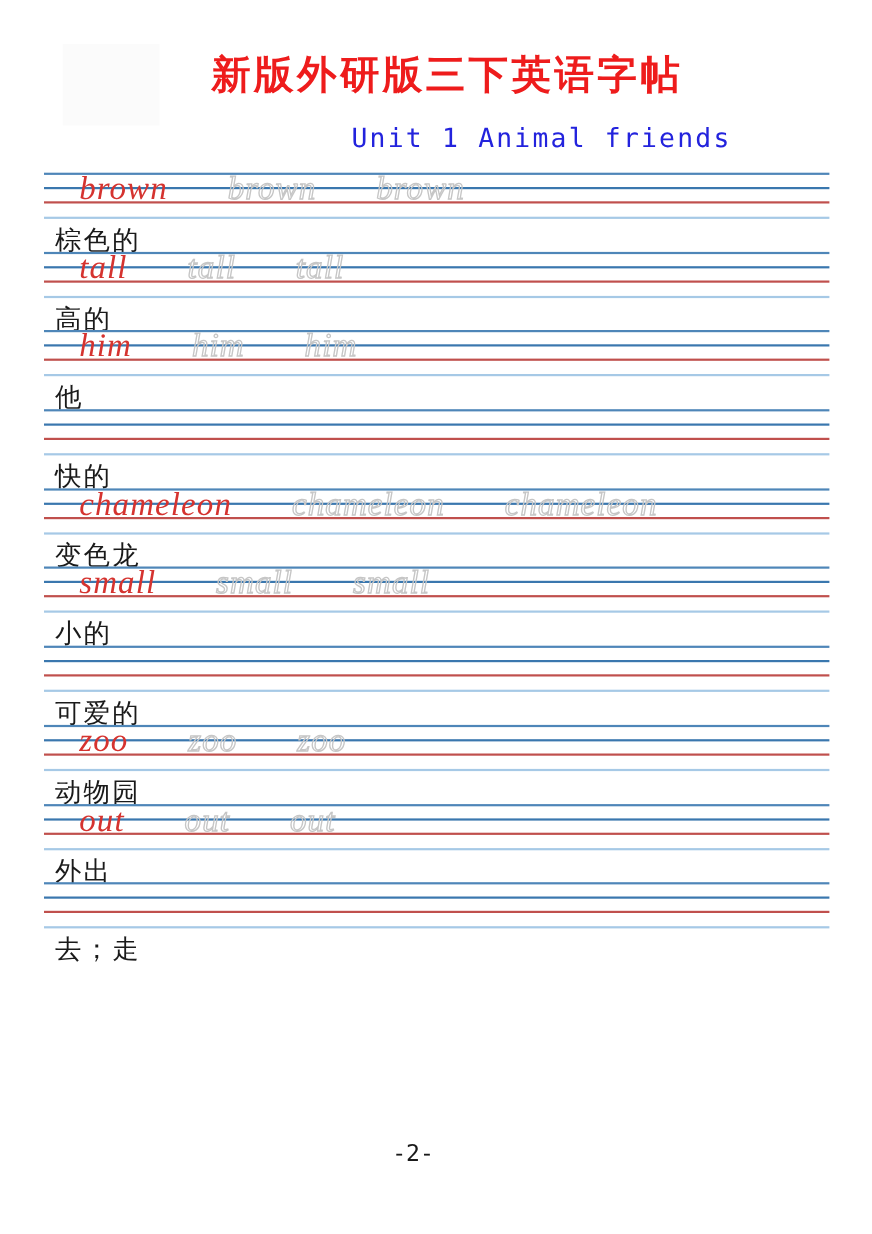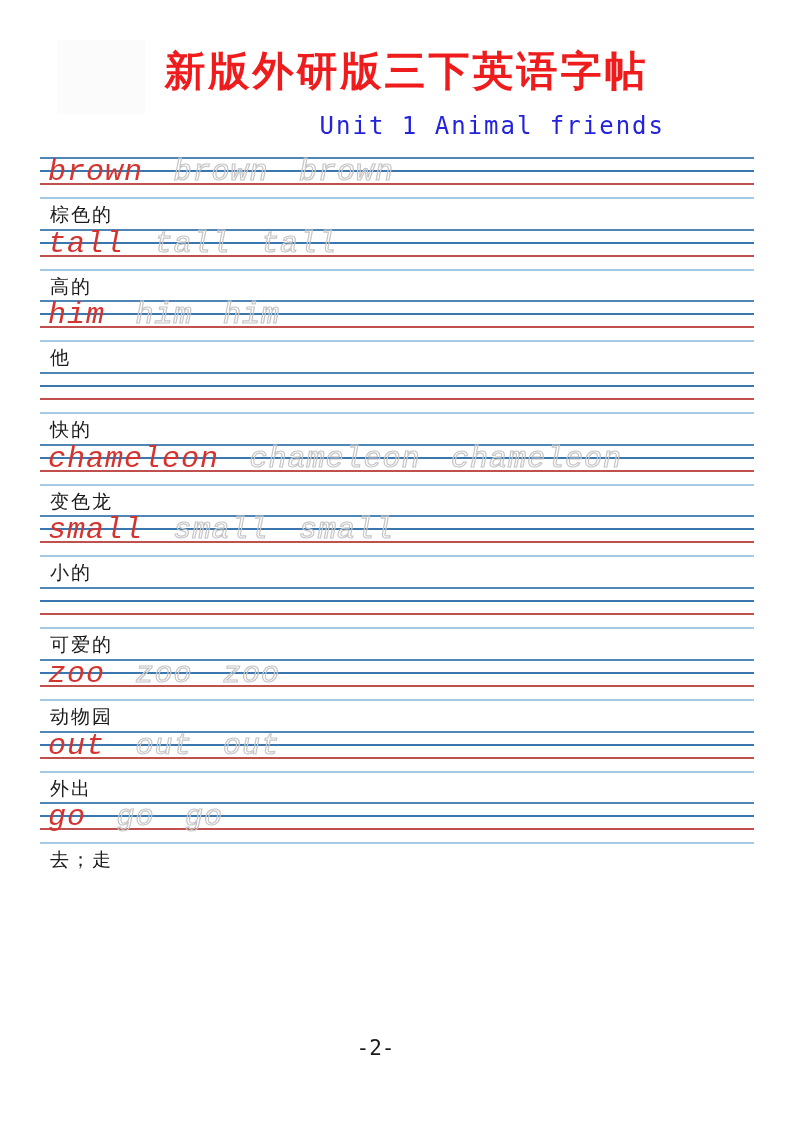--- a/index.html
+++ b/index.html
@@ -18,21 +18,21 @@
     background: #fbfbfb;
   }
   .title {
     position: absolute;
     top: 44px; left: 0; width: 100%;
     box-sizing: border-box;
     padding-left: 20px;
     text-align: center;
     font-family: "DejaVu Serif", "Liberation Serif", serif;
     font-weight: bold;
-    font-size: 41px;
+    font-size: 36px;
     letter-spacing: 3px;
     color: var(--title-red, #ee1c1c);
     white-space: nowrap;
   }
   .subtitle {
     position: absolute;
     top: 112px; right: 128px;
     font-family: "DejaVu Sans Mono", "Liberation Mono", monospace;
     font-size: 24px;
     letter-spacing: 2px;
@@ -57,40 +57,41 @@
   .l3 { top: 26px; background: var(--line-red, #c0504d); }
   .l4 { top: 40px; background: var(--line-blue-light, #a6c9e6); }
   .words {
     position: absolute;
     top: 0; left: 8px;
     line-height: 30px;
     white-space: nowrap;
   }
   .word {
     display: inline-block;
-    font-family: Liberation Mono, monospace;
+    font-family: Liberation Serif, serif;
     font-style: italic;
     font-size: 30px;
     line-height: 30px;
     letter-spacing: 1px;
     margin-right: 26px;
+    margin-left: 24px;
   }
   .word.red { color: var(--word-red, #d5332f); }
   .word.trace {
     color: #d2d2d2;
     -webkit-text-stroke: 1.2px var(--trace-gray, #c6c6c6);
   }
   @supports ((-webkit-text-stroke: 1px red)) {
     .word.trace { color: transparent; }
   }
   .cn {
     position: absolute;
     top: 45px; left: 10px;
     font-family: Liberation Sans, sans-serif;
-    font-size: 19px;
+    font-size: 24px;
     color: var(--text-black, #1a1a1a);
     letter-spacing: 2px;
     white-space: nowrap;
     text-align: right;
   }
   .footer {
     position: absolute;
     top: 1036px; left: 0; width: 100%;
     box-sizing: border-box;
     padding-right: 42px;
@@ -219,23 +220,18 @@
       <span class="word trace">out</span>
     </div>
     <div class="cn">外出</div>
   </div>
 
   <div class="word-row">
     <div class="gl l1"></div>
     <div class="gl l2"></div>
     <div class="gl l3"></div>
     <div class="gl l4"></div>
-    <div class="words">
-      <span class="word red">go</span>
-      <span class="word trace">go</span>
-      <span class="word trace">go</span>
-    </div>
     <div class="cn">去；走</div>
   </div>
 </div>
 
   <div class="footer">-2-</div>
 </div>
 
 </body></html>

